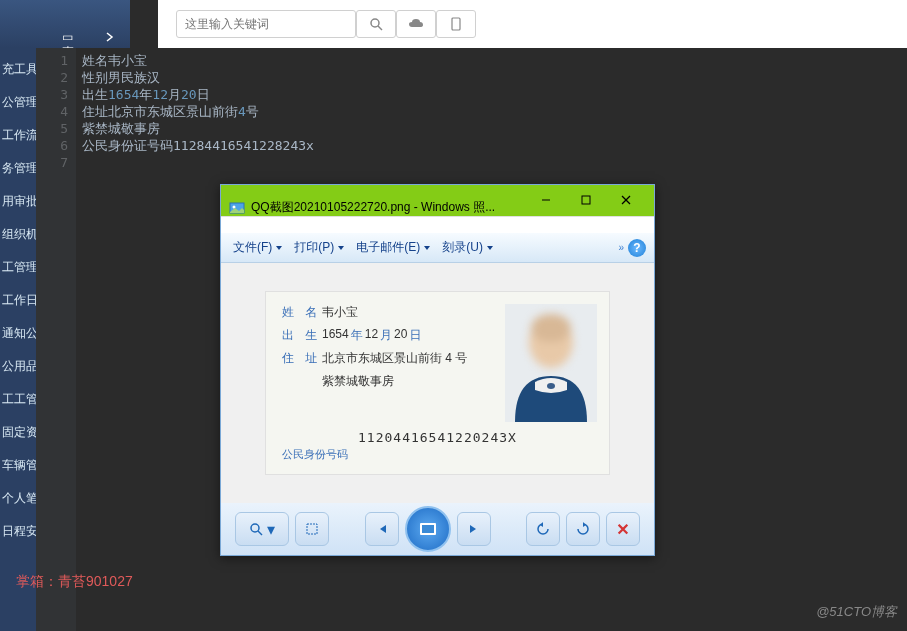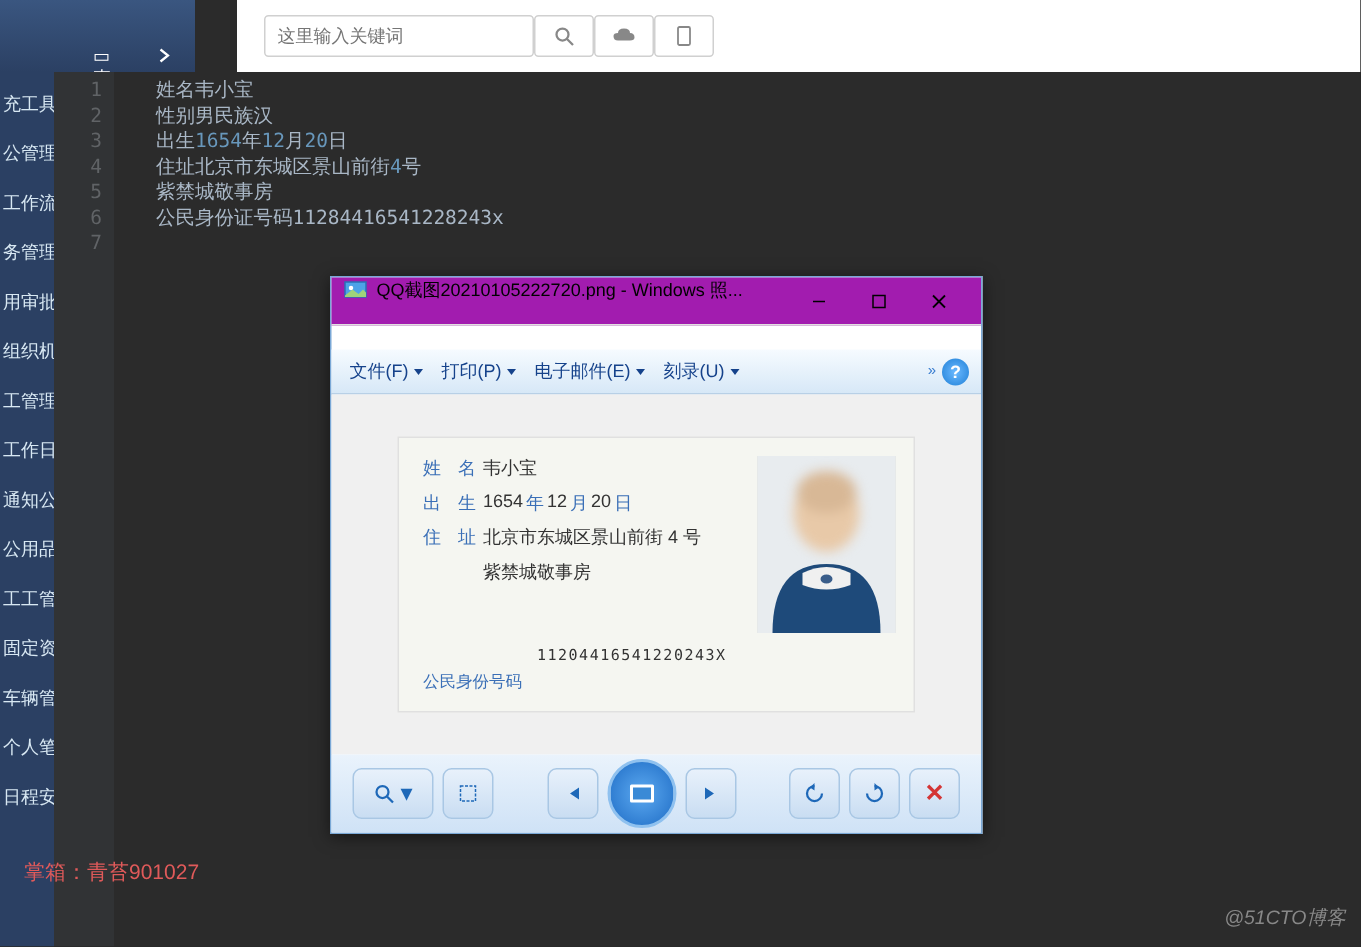--- a/index.html
+++ b/index.html
@@ -13,46 +13,46 @@
     .sidebar-arrow { position:absolute; top:32px; left:105px; }
     
     .topbar { position:absolute; left:158px; top:0; right:0; height:48px; background:#fff; display:flex; align-items:center; padding:0 18px; gap:0; }
     .search-input { width:180px; height:28px; border:1px solid #d0d0d0; border-radius:3px; padding:0 8px; font-size:12px; color:#888; }
     .top-btn { width:40px; height:28px; border:1px solid #d0d0d0; border-radius:3px; background:#fff; display:flex; align-items:center; justify-content:center; color:#888; }
     
     .editor { position:absolute; left:36px; top:48px; right:0; bottom:0; background:#2b2b2b; display:flex; }
     .gutter { width:40px; background:#313335; text-align:right; padding:4px 8px 0 0; }
     .gutter .ln { color:#606366; font-size:13px; line-height:17px; font-family: Consolas, monospace; }
     .code { flex:1; padding:4px 0 0 6px; font-family: Consolas, "Microsoft YaHei", monospace; font-size:13px; line-height:17px; }
-    .code-line { color:#a9b7c6; white-space:pre;margin-left:22px; }
+    .code-line { color:#a9b7c6; white-space:pre; }
     .tok-num { color:#6897bb; }
     
     .photo-viewer { position:absolute; left:220px; top:184px; width:435px; background:#fff; box-shadow:0 2px 10px rgba(0,0,0,0.5); border:1px solid #7aa8d6; }
-    .titlebar { height:32px; background:#a21caf; display:flex; align-items:flex-start; padding:0 8px; border-bottom:1px solid #e0e0e0; }
+    .titlebar { height:32px; background:#84cc16; display:flex; align-items:flex-end; padding:0 8px; border-bottom:1px solid #e0e0e0; }
     .tb-icon { width:16px; height:16px; margin-right:6px; }
     .tb-title { flex:1; font-size:12px; color:#000; overflow:hidden; text-overflow:ellipsis; white-space:nowrap; }
     .tb-btn { width:40px; height:32px; display:flex; align-items:center; justify-content:center; color:#000; }
     .menubar { height:30px; background:linear-gradient(#f6fbff,#d7e8f7); display:flex; align-items:center; padding:0 8px; gap:4px; border-bottom:1px solid #b8d0e6;margin-top:16px; }
     .menu-item { font-size:12px; color:#15428b; padding:2px 4px; display:flex; align-items:center; gap:2px; }
     .menu-drop { width:0; height:0; border-left:3px solid transparent; border-right:3px solid transparent; border-top:4px solid #15428b; margin-left:2px; }
     .menubar-right { margin-left:auto; display:flex; align-items:center; gap:6px; }
     .help-icon { width:18px; height:18px; border-radius:50%; background:radial-gradient(#6bb9ff,#1e7fd6); color:#fff; font-size:12px; display:flex; align-items:center; justify-content:center; font-weight:bold; }
     .chevrons { color:#3a7ed0; font-size:10px; letter-spacing:-2px; }
     
     .id-card-area { background:#f0f0f0; padding:28px 44px; }
     .id-card { background:#f5f6f1; border:1px solid #e0e0e0; width:100%; height:184px; position:relative; padding:12px 16px; font-size:12px; }
     .id-row { display:flex; margin-bottom:6px; }
     .id-label { color:#3a6fb7; letter-spacing:4px; width:40px; }
     .id-value { color:#333; font-weight:500; }
     .id-row-inline { display:flex; gap:2px; color:#333; }
     .id-inline-label { color:#3a6fb7; }
     .id-photo { position:absolute; right:12px; top:12px; width:92px; height:118px; background:#d8dce0; overflow:hidden; }
     .id-num-row { position:absolute; bottom:12px; left:16px; display:flex; align-items:center; gap:10px; }
     .id-num-label { color:#3a6fb7; font-size:11px;margin-top:34px; }
-    .id-num-val { font-family: "OCR-A", Consolas, monospace; letter-spacing:1px; font-size:10px; color:#333; }
+    .id-num-val { font-family: "OCR-A", Consolas, monospace; letter-spacing:1px; font-size:13px; color:#333; }
     .blur-face { filter: blur(4px); }
     
     .viewer-toolbar { height:52px; background:linear-gradient(#eaf3fc,#cfe2f6); display:flex; align-items:center; padding:0 14px; gap:6px; }
     .vt-btn { width:34px; height:34px; border-radius:6px; background:linear-gradient(#e8f1fb,#c9ddf2); border:1px solid #a9c7e4; display:flex; align-items:center; justify-content:center; color:#1e68b8; }
     .vt-center { flex:0 0 auto; display:flex; align-items:center; gap:6px; margin:0 8px; }
     .vt-big { width:46px; height:46px; border-radius:50%; background:radial-gradient(#5ca9f0,#1e6cc5); border:2px solid #8fc1ef; display:flex; align-items:center; justify-content:center; color:#fff; }
     .vt-sep { flex:1; }
     .vt-red { color:#d43535; font-size:16px; font-weight:bold; }
     
     .blog-credit { position:absolute; right:10px; bottom:10px; font-size:13px; color:#888; font-style:italic; }

